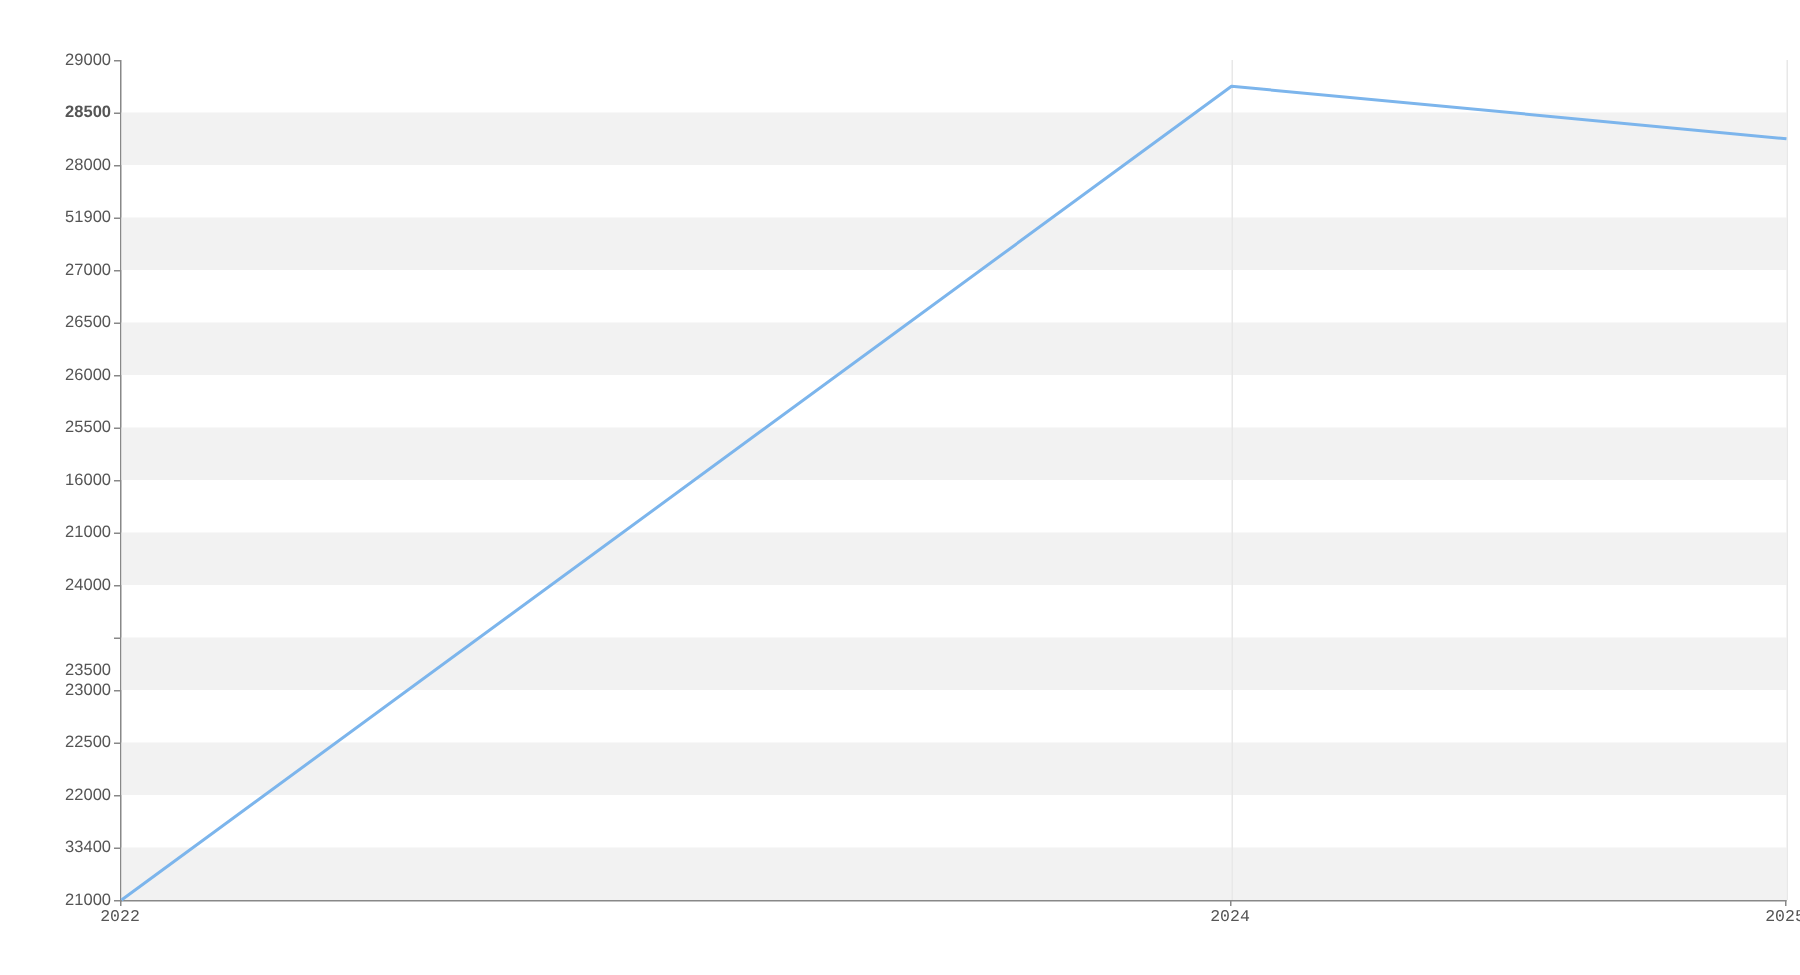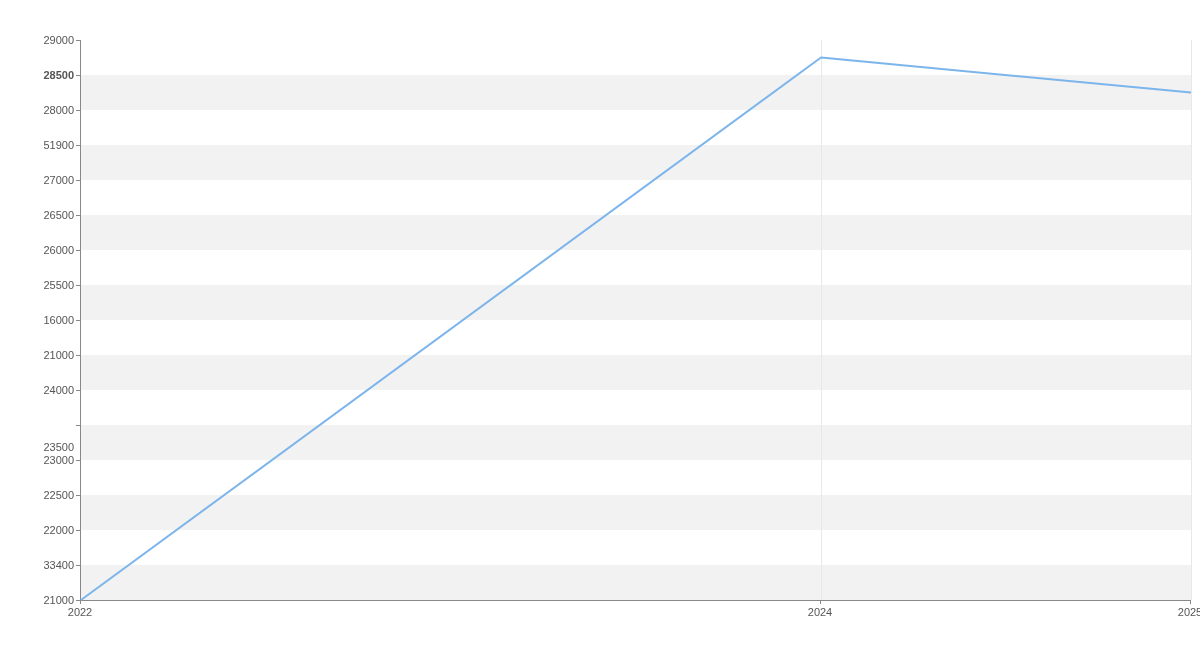--- a/index.html
+++ b/index.html
@@ -56,20 +56,21 @@
     width: 4px;
     height: 1px;
     background: #888;
   }
   .x-tick-label {
     position: absolute;
     top: 606px;
     font-size: 11px;
     color: #555;
     transform: translateX(-50%);
+    font-family: Liberation Mono, monospace;
   }
   .x-tick-mark {
     position: absolute;
     top: 600px;
     width: 1px;
     height: 4px;
     background: #888;
   }
   .x-grid-line {
     position: absolute;

